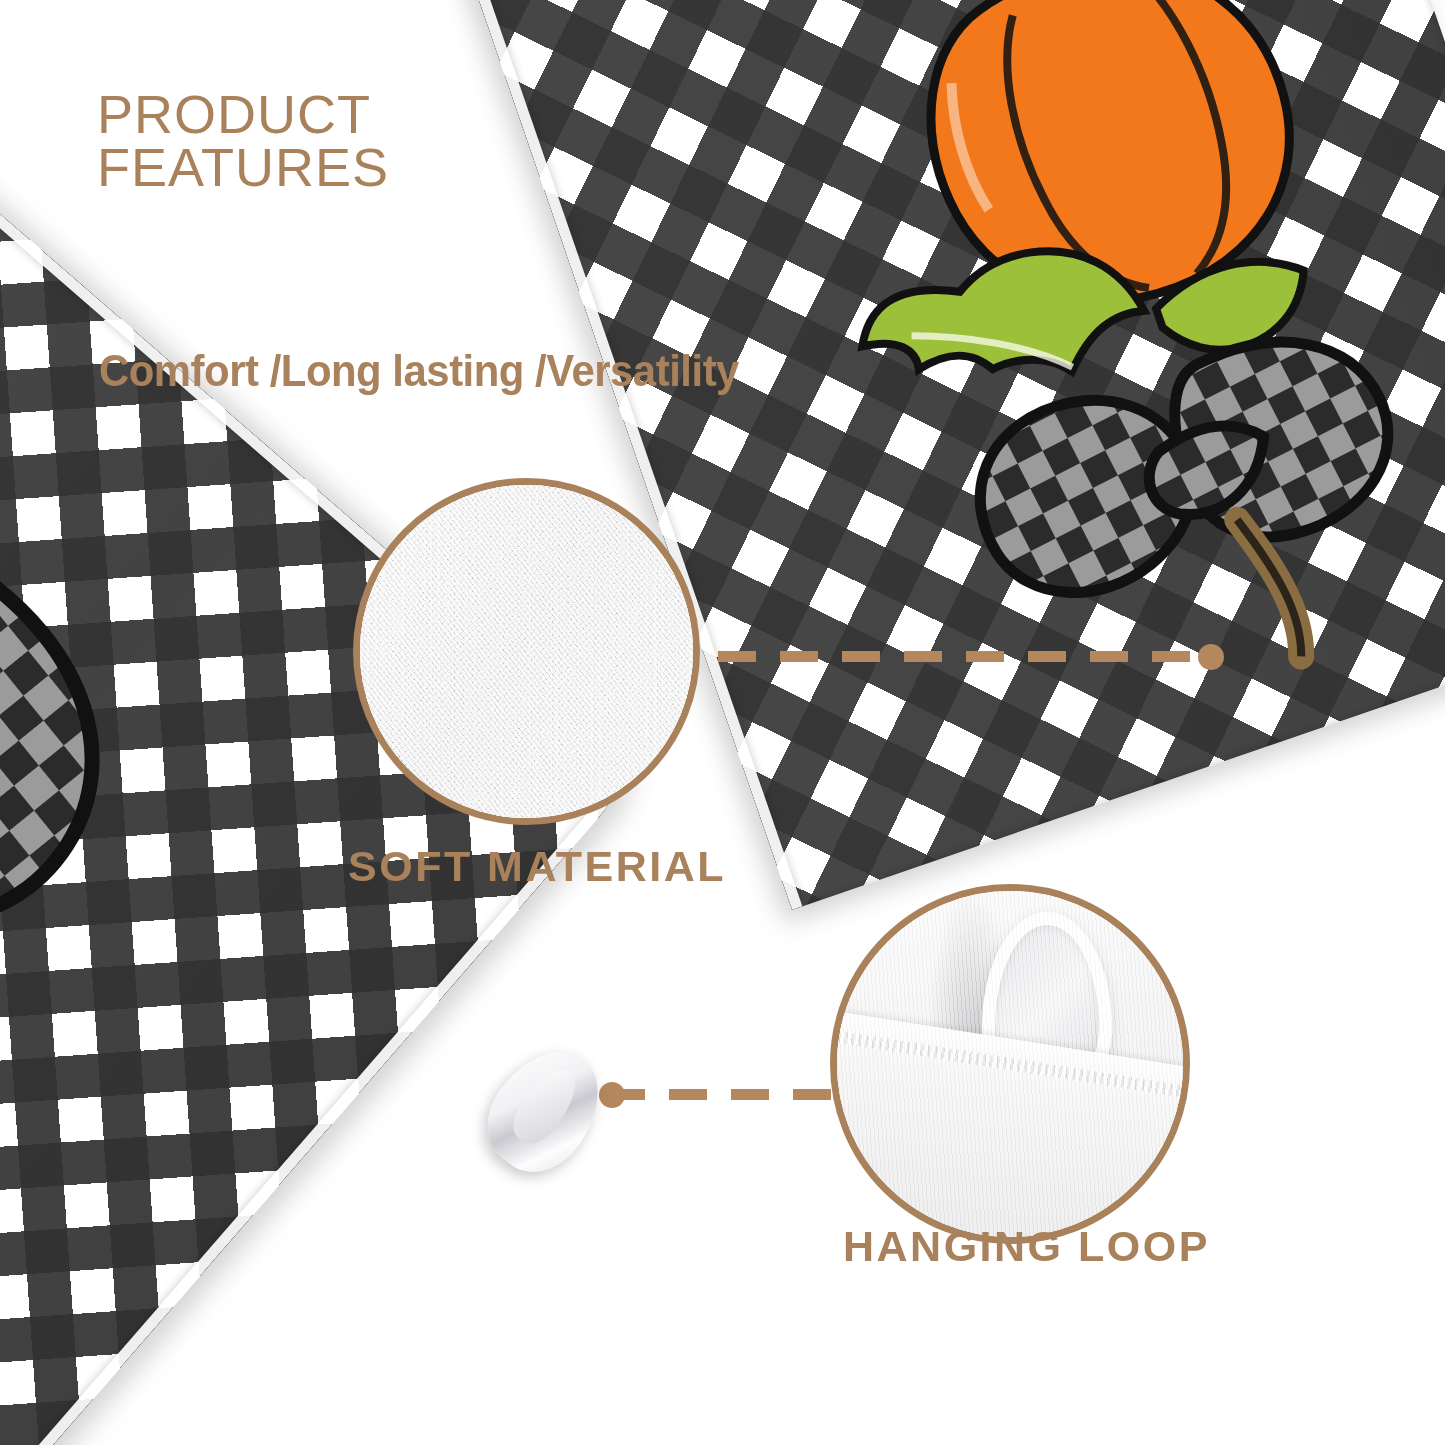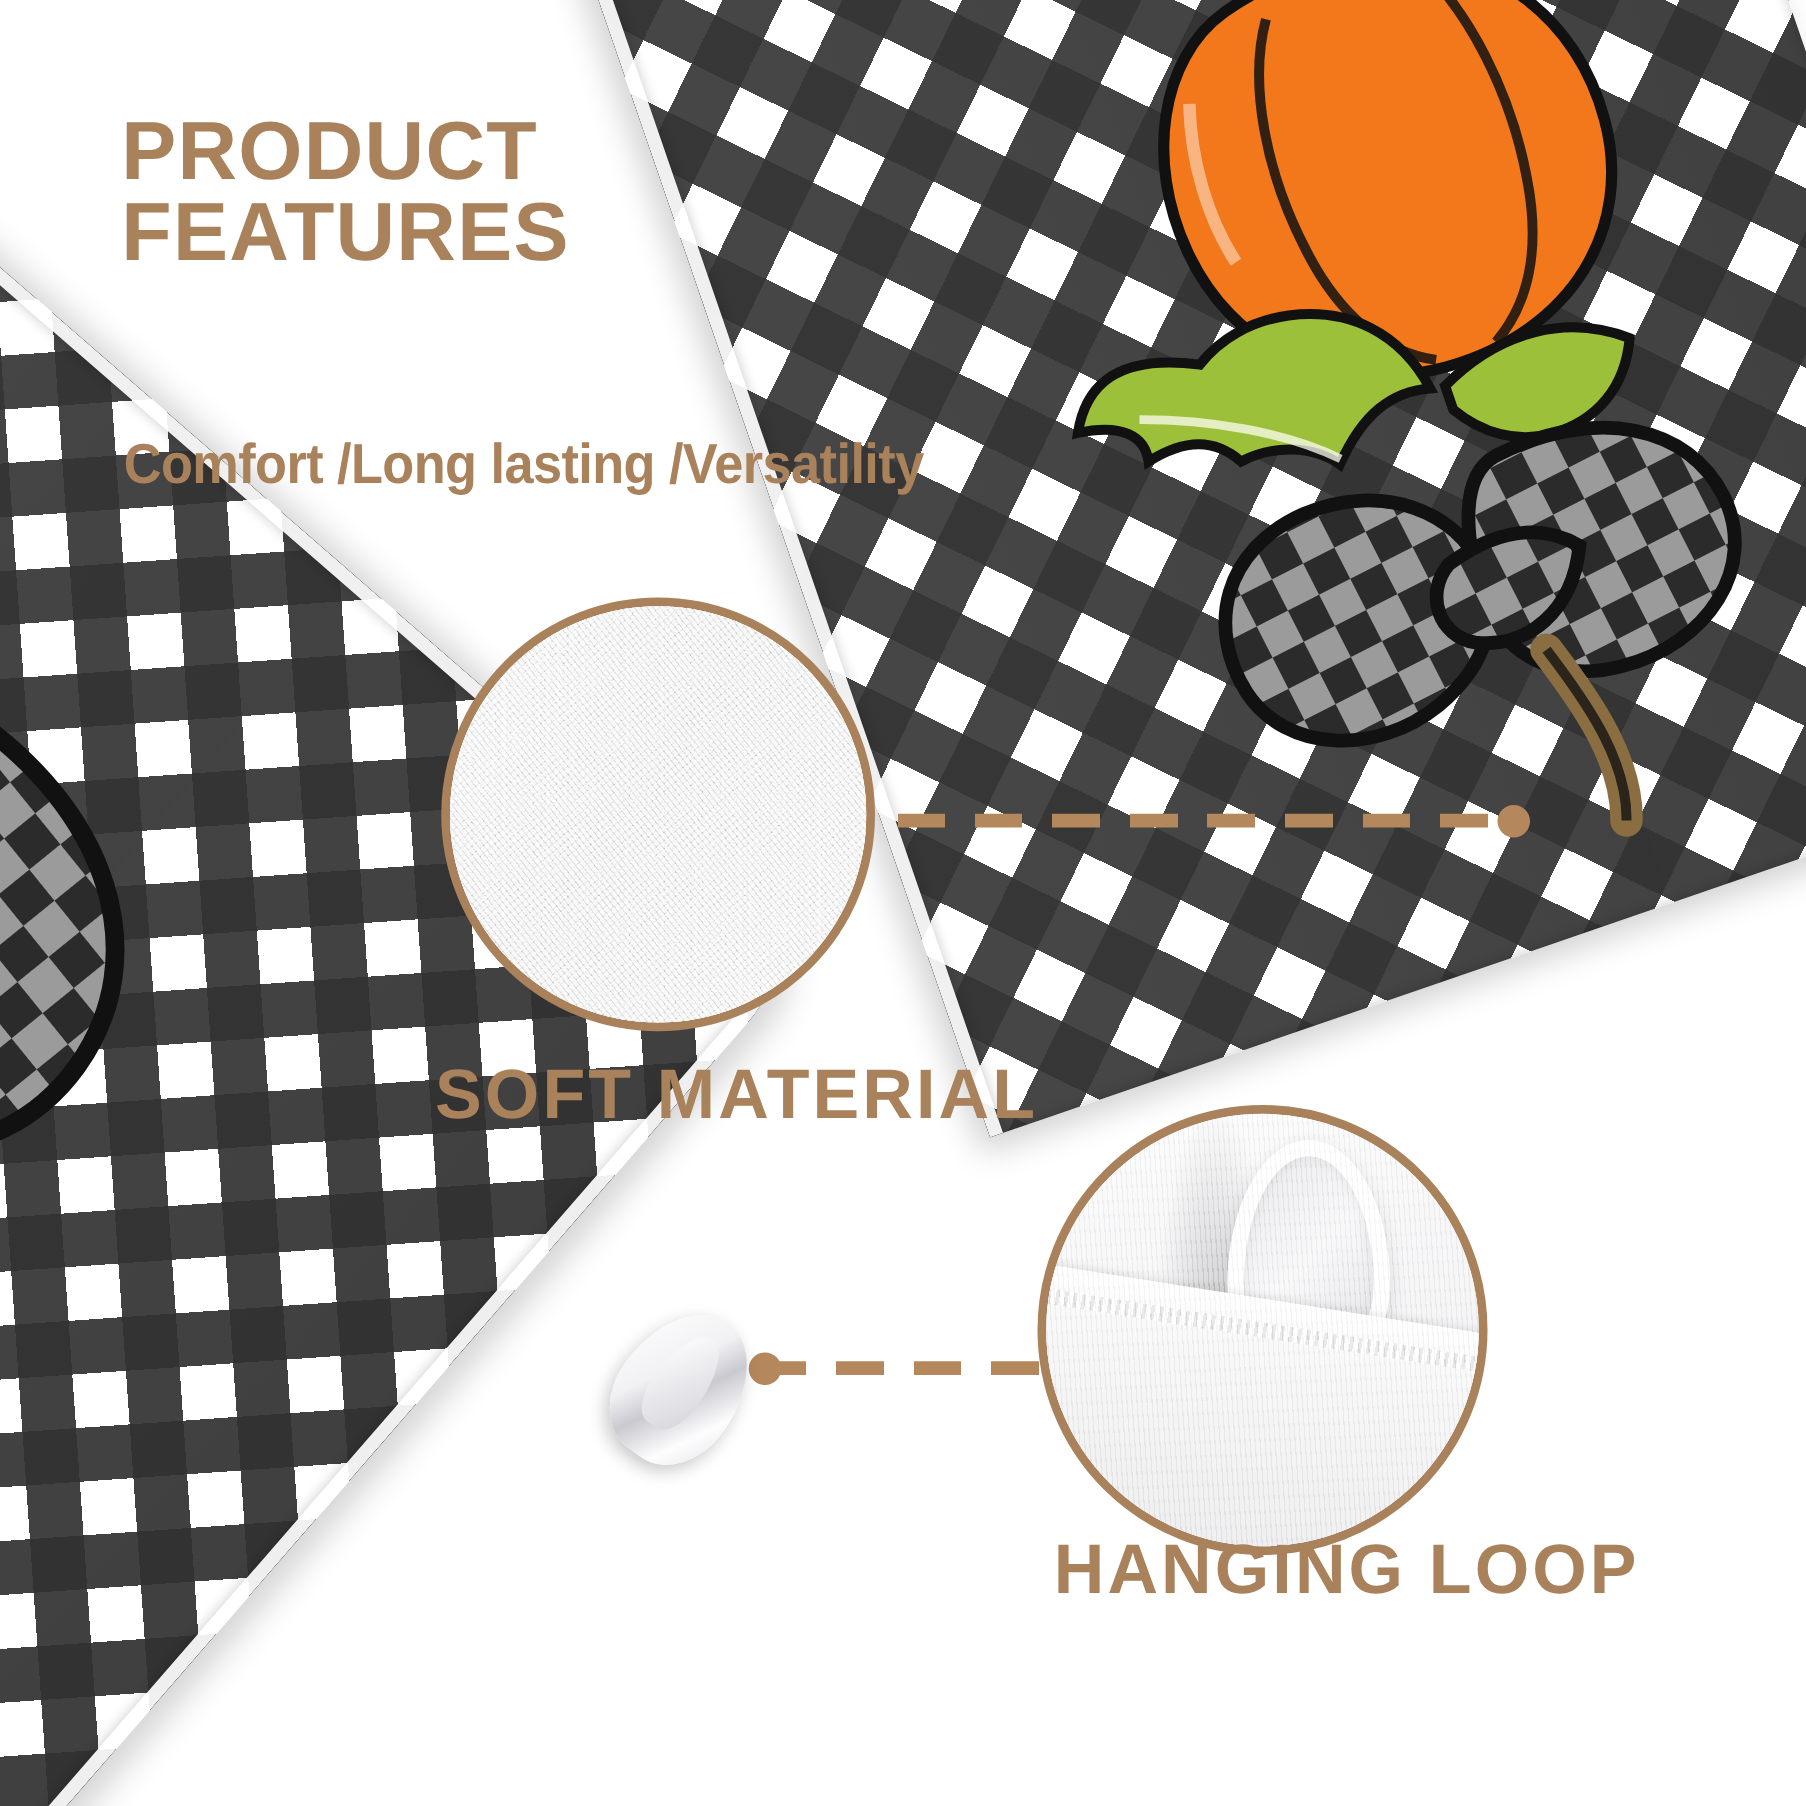--- a/index.html
+++ b/index.html
@@ -8,21 +8,21 @@
   .canvas{
     position:relative;
     width:1445px;height:1445px;
     background:#ffffff;
     overflow:hidden;
   }
 
   
   .title{
     position:absolute;left:97px;top:88px;width:760px;
-    font-size:66px;line-height:0.98;font-weight:bold;
+    font-size:54px;line-height:0.98;font-weight:normal;
     letter-spacing:1px;
     color:#a9815b;
     white-space:pre-line;
   }
   .subtitle{
     position:absolute;left:99px;top:345px;
     font-size:45px;font-weight:600;letter-spacing:-0.5px;
     color:#a9815b;
     transform:scaleX(0.93);transform-origin:left top;
   }
@@ -152,21 +152,21 @@
     background:#b5875c;transform:translateY(-50%);
   }
   #conn-soft{left:718px;top:651px;width:500px;}
   #conn-soft .dot{right:-6px;}
   #conn-loop{left:607px;top:1089px;width:230px;}
   #conn-loop .dot{left:-8px;}
 
   
   .caption{
     position:absolute;
-    font-size:56px;font-weight:bold;letter-spacing:2.5px;
+    font-size:43px;font-weight:bold;letter-spacing:2.5px;
     color:#a9815b;white-space:nowrap;
   }
   #cap-soft{left:348px;top:842px;}
   #cap-loop{left:843px;top:1222px;}
 
   
   .loop-tab-mat{
     position:absolute;z-index:7;
     width:96px;height:128px;
     border-radius:50% 50% 44% 44%/58% 58% 42% 42%;

